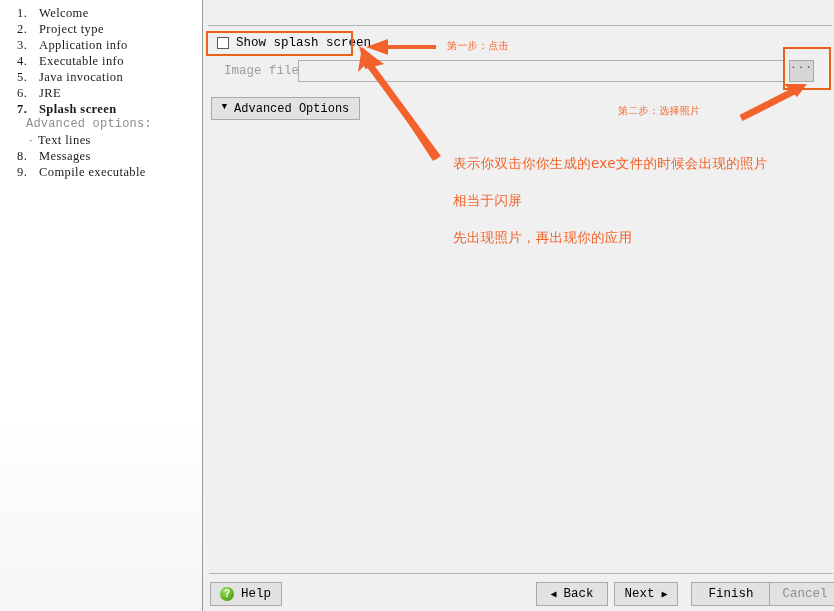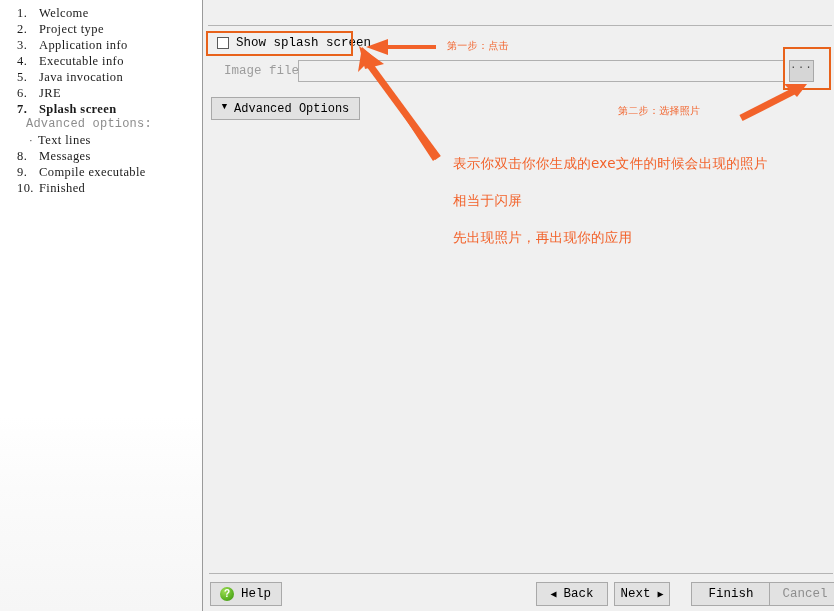--- a/index.html
+++ b/index.html
@@ -273,21 +273,21 @@
     color: #ffffff;
     font-family: "Liberation Sans", sans-serif;
     font-size: 10px;
     font-weight: bold;
     line-height: 14px;
     text-align: center;
     flex: none;
     margin-right: 7px;
   }
   #btn-back { left: 332px; top: 582px; width: 72px; }
-  #btn-next { left: 410px; top: 582px; width: 56px; }
+  #btn-next { left: 410px; top: 582px; width: 64px; }
   #btn-finish { left: 487px; top: 582px; width: 80px; }
   #btn-cancel { left: 565px; top: 582px; width: 72px; color: #8e8e8e; }
   .arrow-glyph { font-size: 10px; }
   #btn-back .arrow-glyph { margin-right: 7px; }
   #btn-next .arrow-glyph { margin-left: 7px; }
 
   #watermark {
     position: absolute;
     left: 705px; top: 586px;
     font-family: "DejaVu Sans", sans-serif;
@@ -342,24 +342,20 @@
       </div>
 
       <div class="step">
         <span class="num">8.</span>
         <span>Messages</span>
       </div>
       <div class="step">
         <span class="num">9.</span>
         <span>Compile executable</span>
       </div>
-      <div class="step">
-        <span class="num">10.</span>
-        <span>Finished</span>
-      </div>
     </div>
 
   </div>
 
   <div id="main">
 
     <div id="title-rule"></div>
 
     <div id="splash-check-row">
       <span class="chk"></span>

